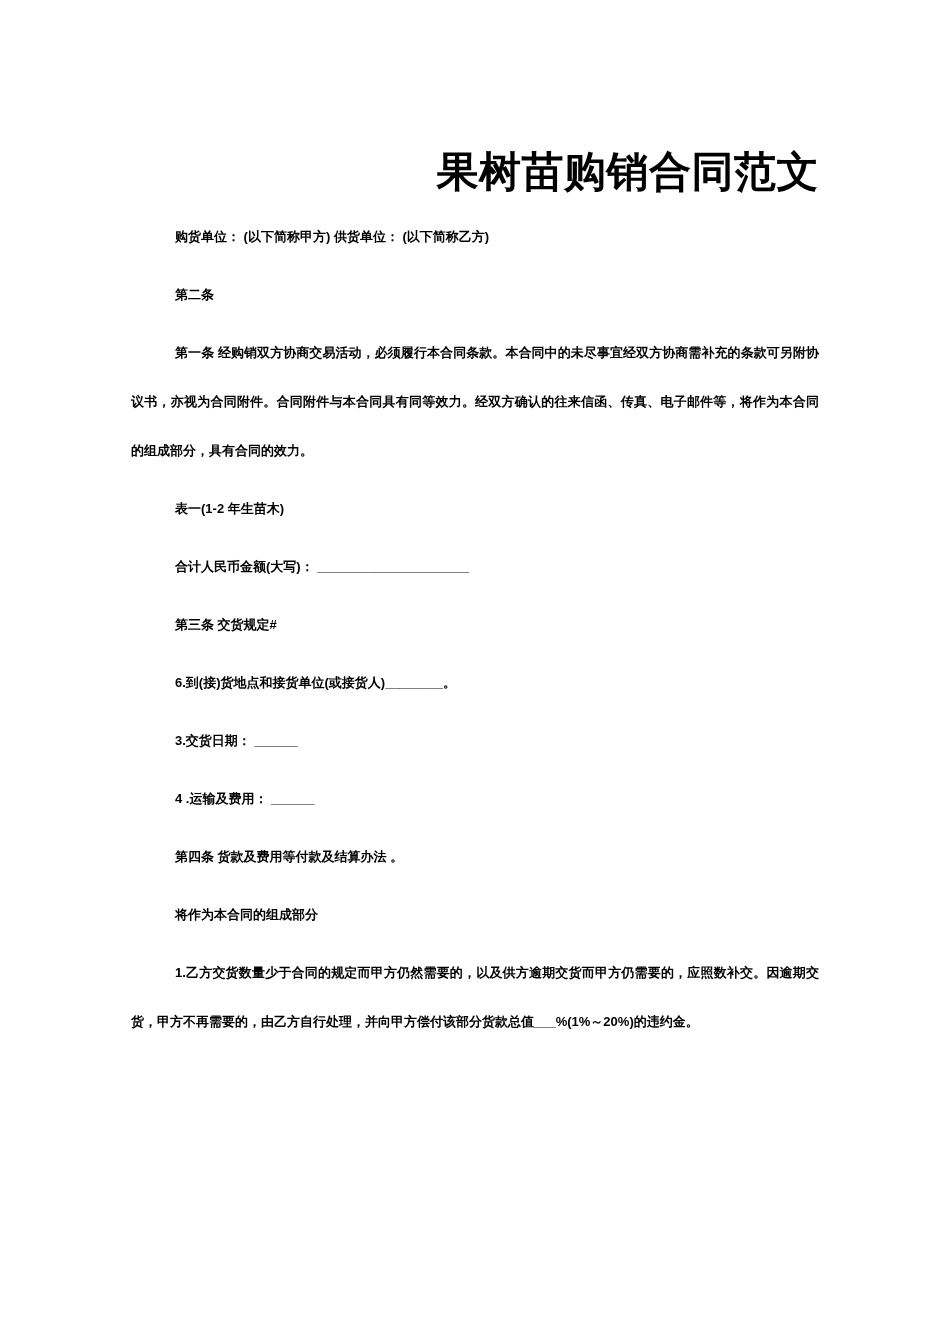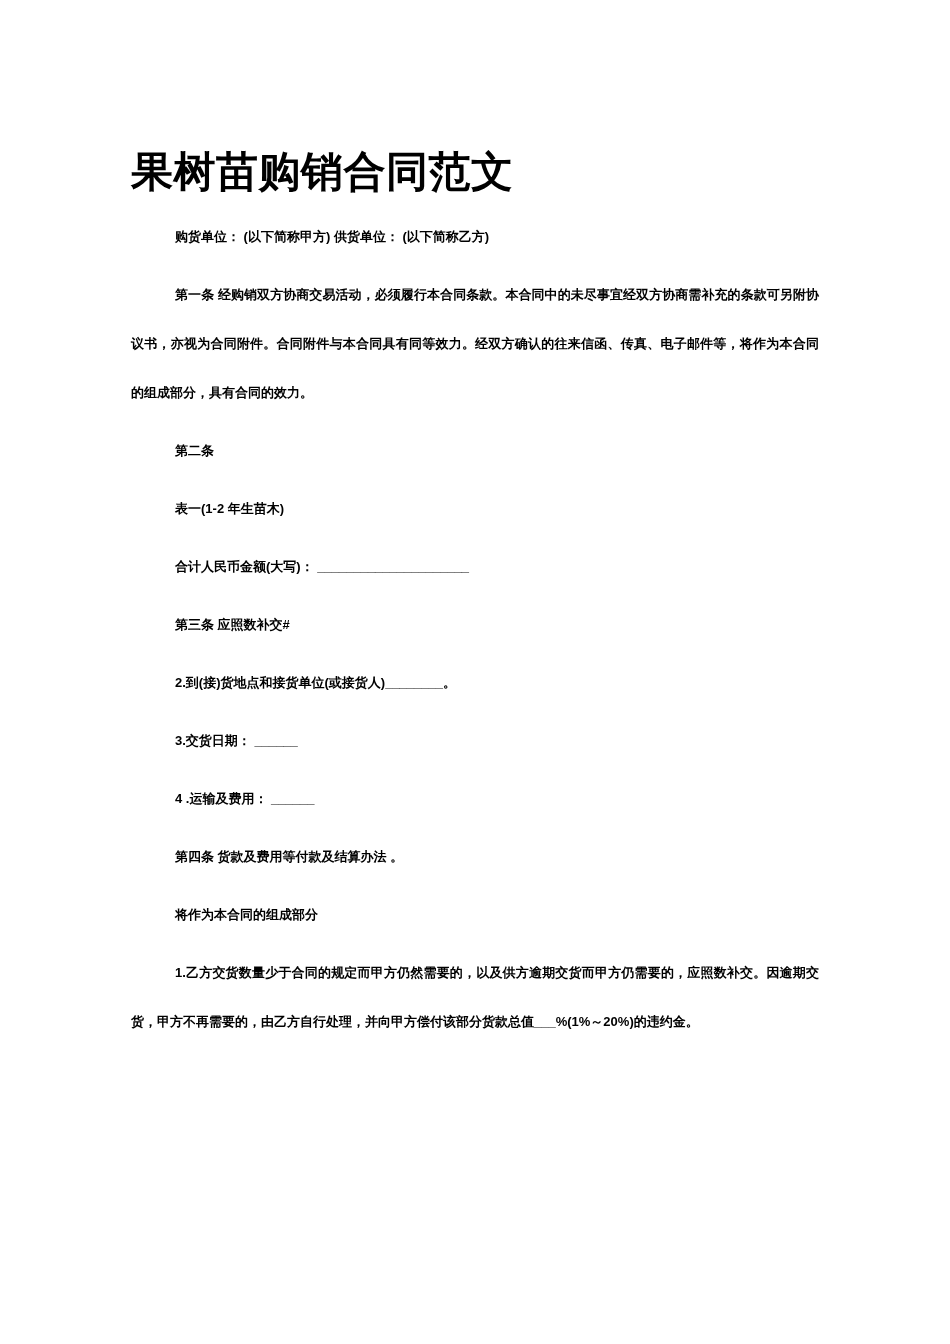--- a/index.html
+++ b/index.html
@@ -20,21 +20,21 @@
     width: 950px;
     min-height: 1344px;
     padding: 0 131px 60px 131px;
     background: #ffffff;
   }
   .doc-title {
     margin: 142px 0 0 0;
     font-size: 42px;
     line-height: 60px;
     font-weight: 700;
-    text-align: left;
+    text-align: right;
     letter-spacing: 0.5px;
   }
   p.para {
     margin: 0 0 9px 0;
     font-size: 13px;
     line-height: 49px;
     font-weight: 700;
     text-indent: 44px;
     text-align: justify;
     word-break: break-all;
@@ -45,32 +45,32 @@
 </style>
 </head>
 <body>
 
 <div class="doc">
 
   <h1 class="doc-title">果树苗购销合同范文</h1>
 
   <p class="para first">购货单位： (以下简称甲方) 供货单位： (以下简称乙方)</p>
 
+  <p class="para">第二条</p>
+
   <p class="para">第一条 经购销双方协商交易活动，必须履行本合同条款。本合同中的未尽事宜经双方协商需补充的条款可另附协议书，亦视为合同附件。合同附件与本合同具有同等效力。经双方确认的往来信函、传真、电子邮件等，将作为本合同的组成部分，具有合同的效力。</p>
-
-  <p class="para">第二条</p>
 
   <p class="para">表一(1-2 年生苗木)</p>
 
   <p class="para">合计人民币金额(大写)： _____________________</p>
 
-  <p class="para">第三条 应照数补交#</p>
+  <p class="para">第三条 交货规定#</p>
 
 
-  <p class="para">2.到(接)货地点和接货单位(或接货人)________。</p>
+  <p class="para">6.到(接)货地点和接货单位(或接货人)________。</p>
 
   <p class="para">3.交货日期： ______</p>
 
   <p class="para">4 .运输及费用： ______</p>
 
   <p class="para">第四条 货款及费用等付款及结算办法 。</p>
 
   <p class="para">将作为本合同的组成部分</p>
 
   <p class="para">1.乙方交货数量少于合同的规定而甲方仍然需要的，以及供方逾期交货而甲方仍需要的，应照数补交。因逾期交货，甲方不再需要的，由乙方自行处理，并向甲方偿付该部分货款总值___%(1%～20%)的违约金。</p>

